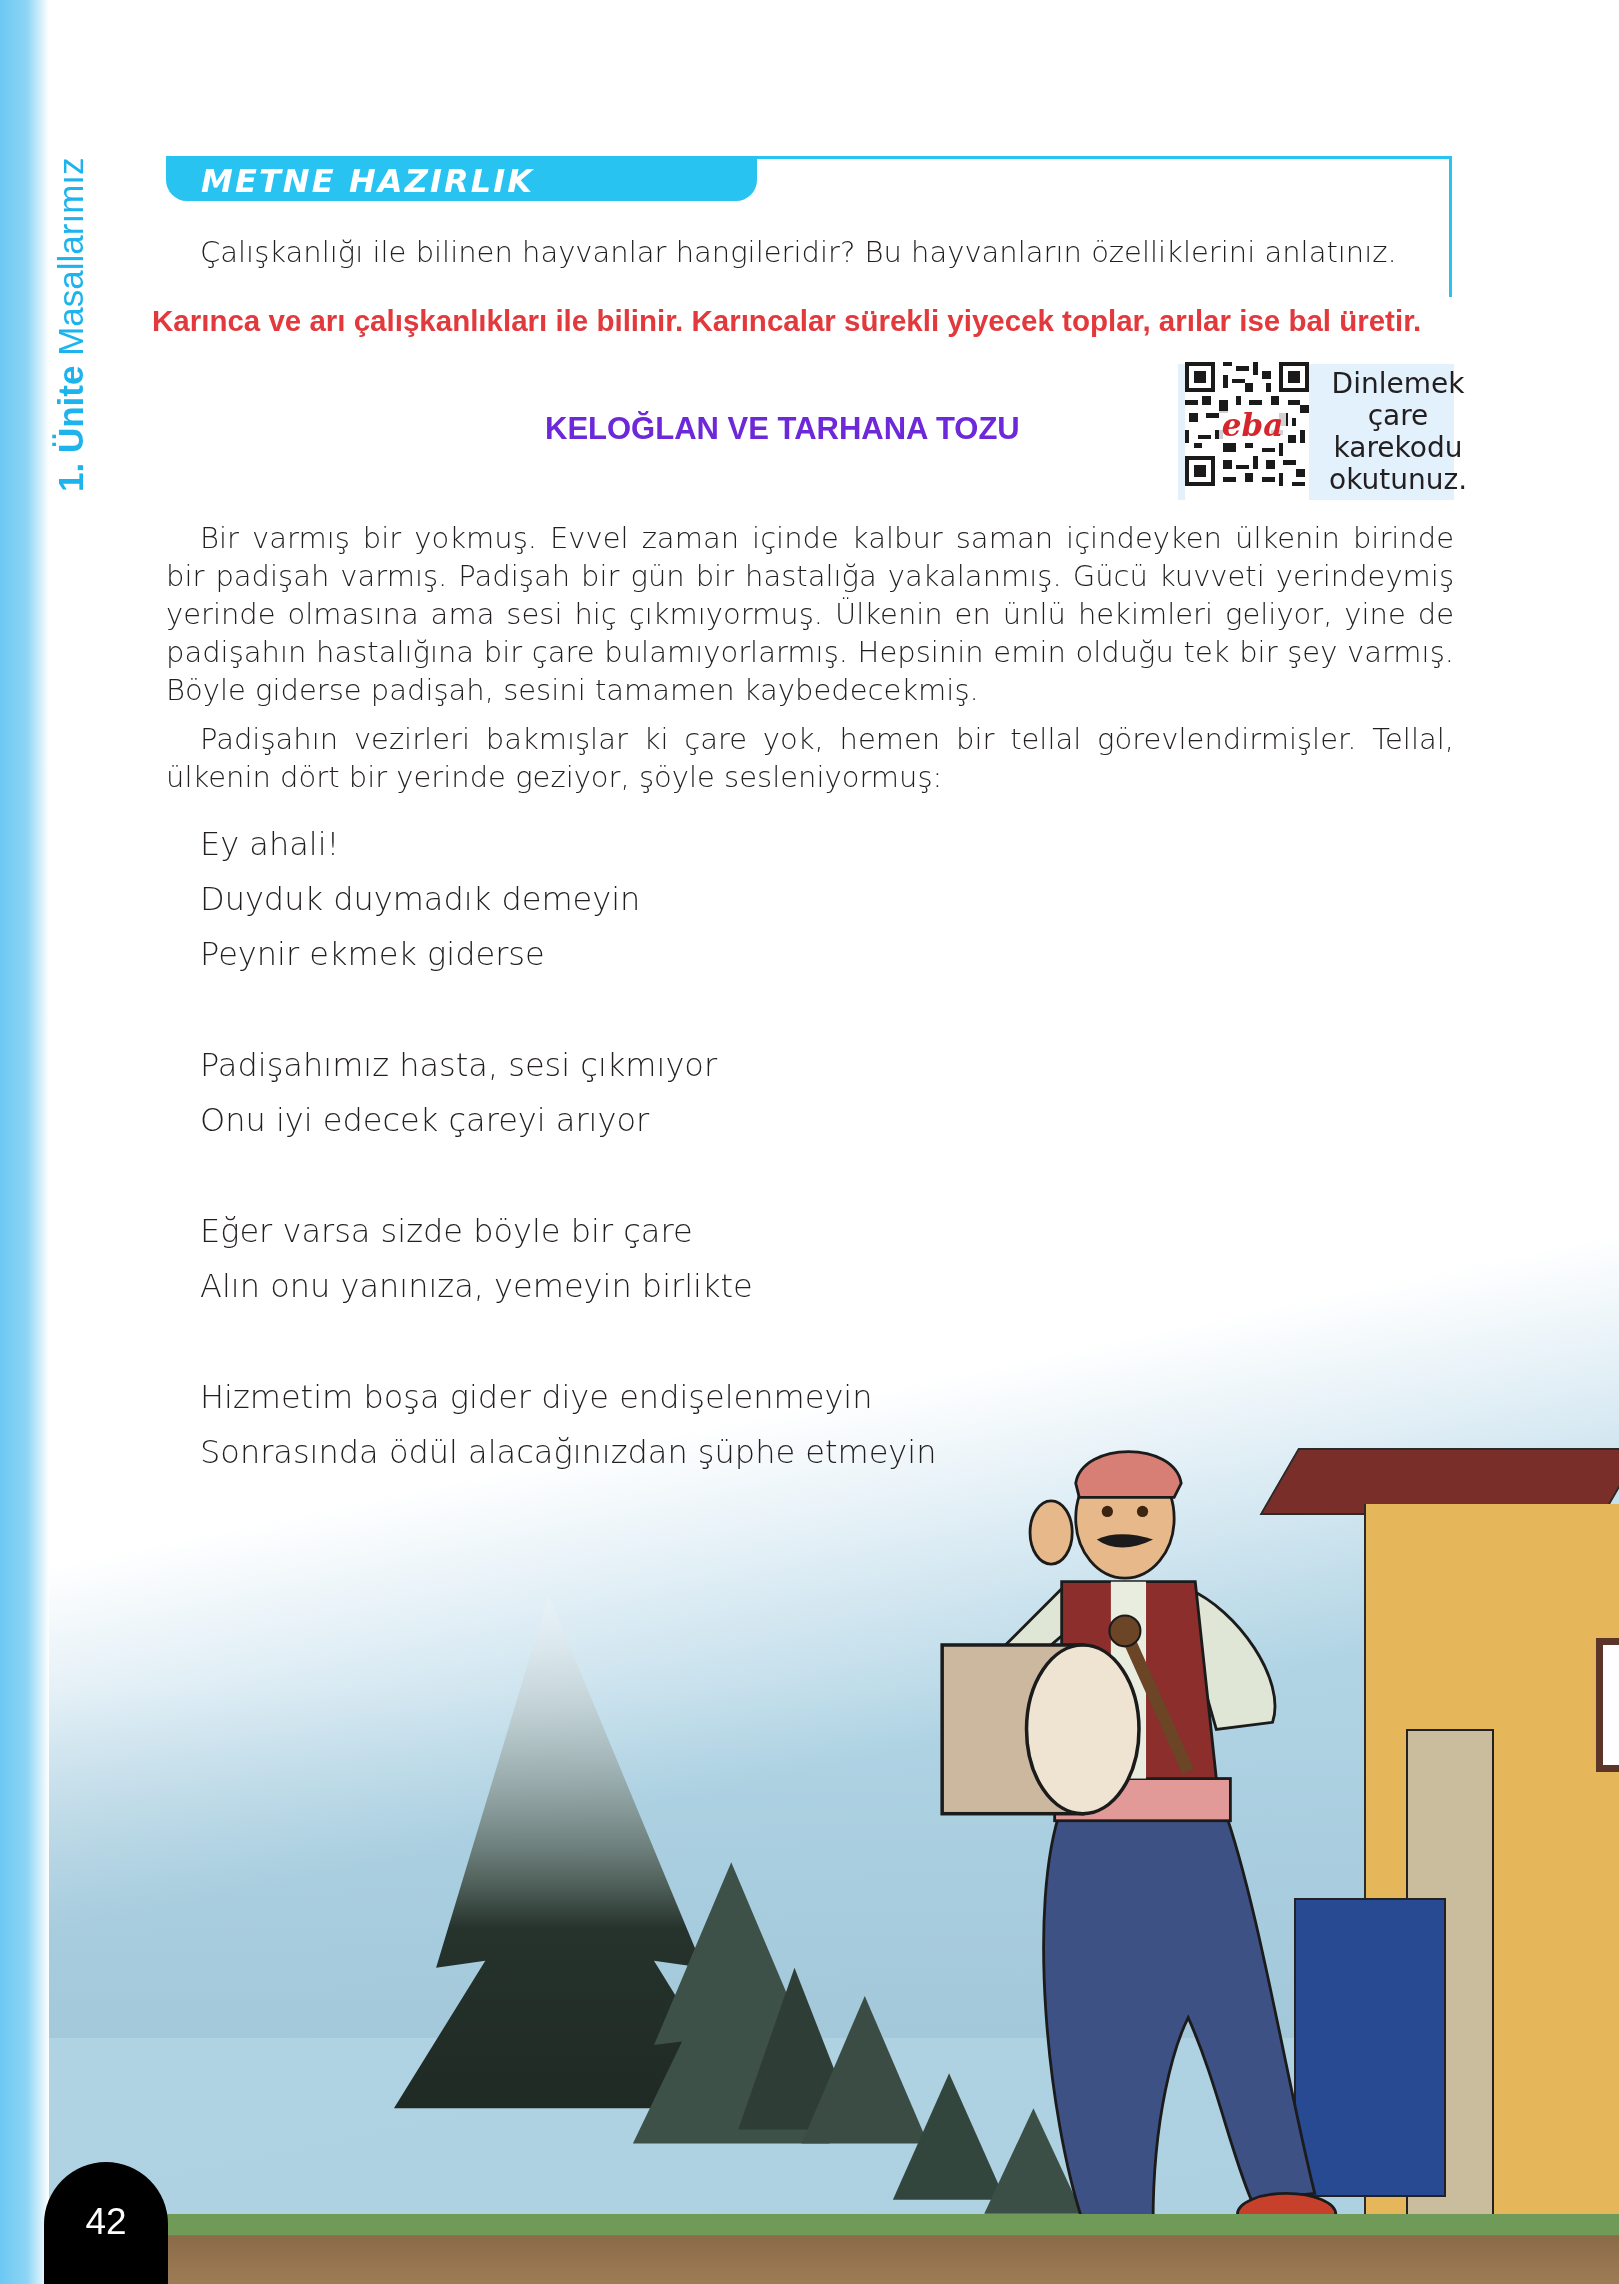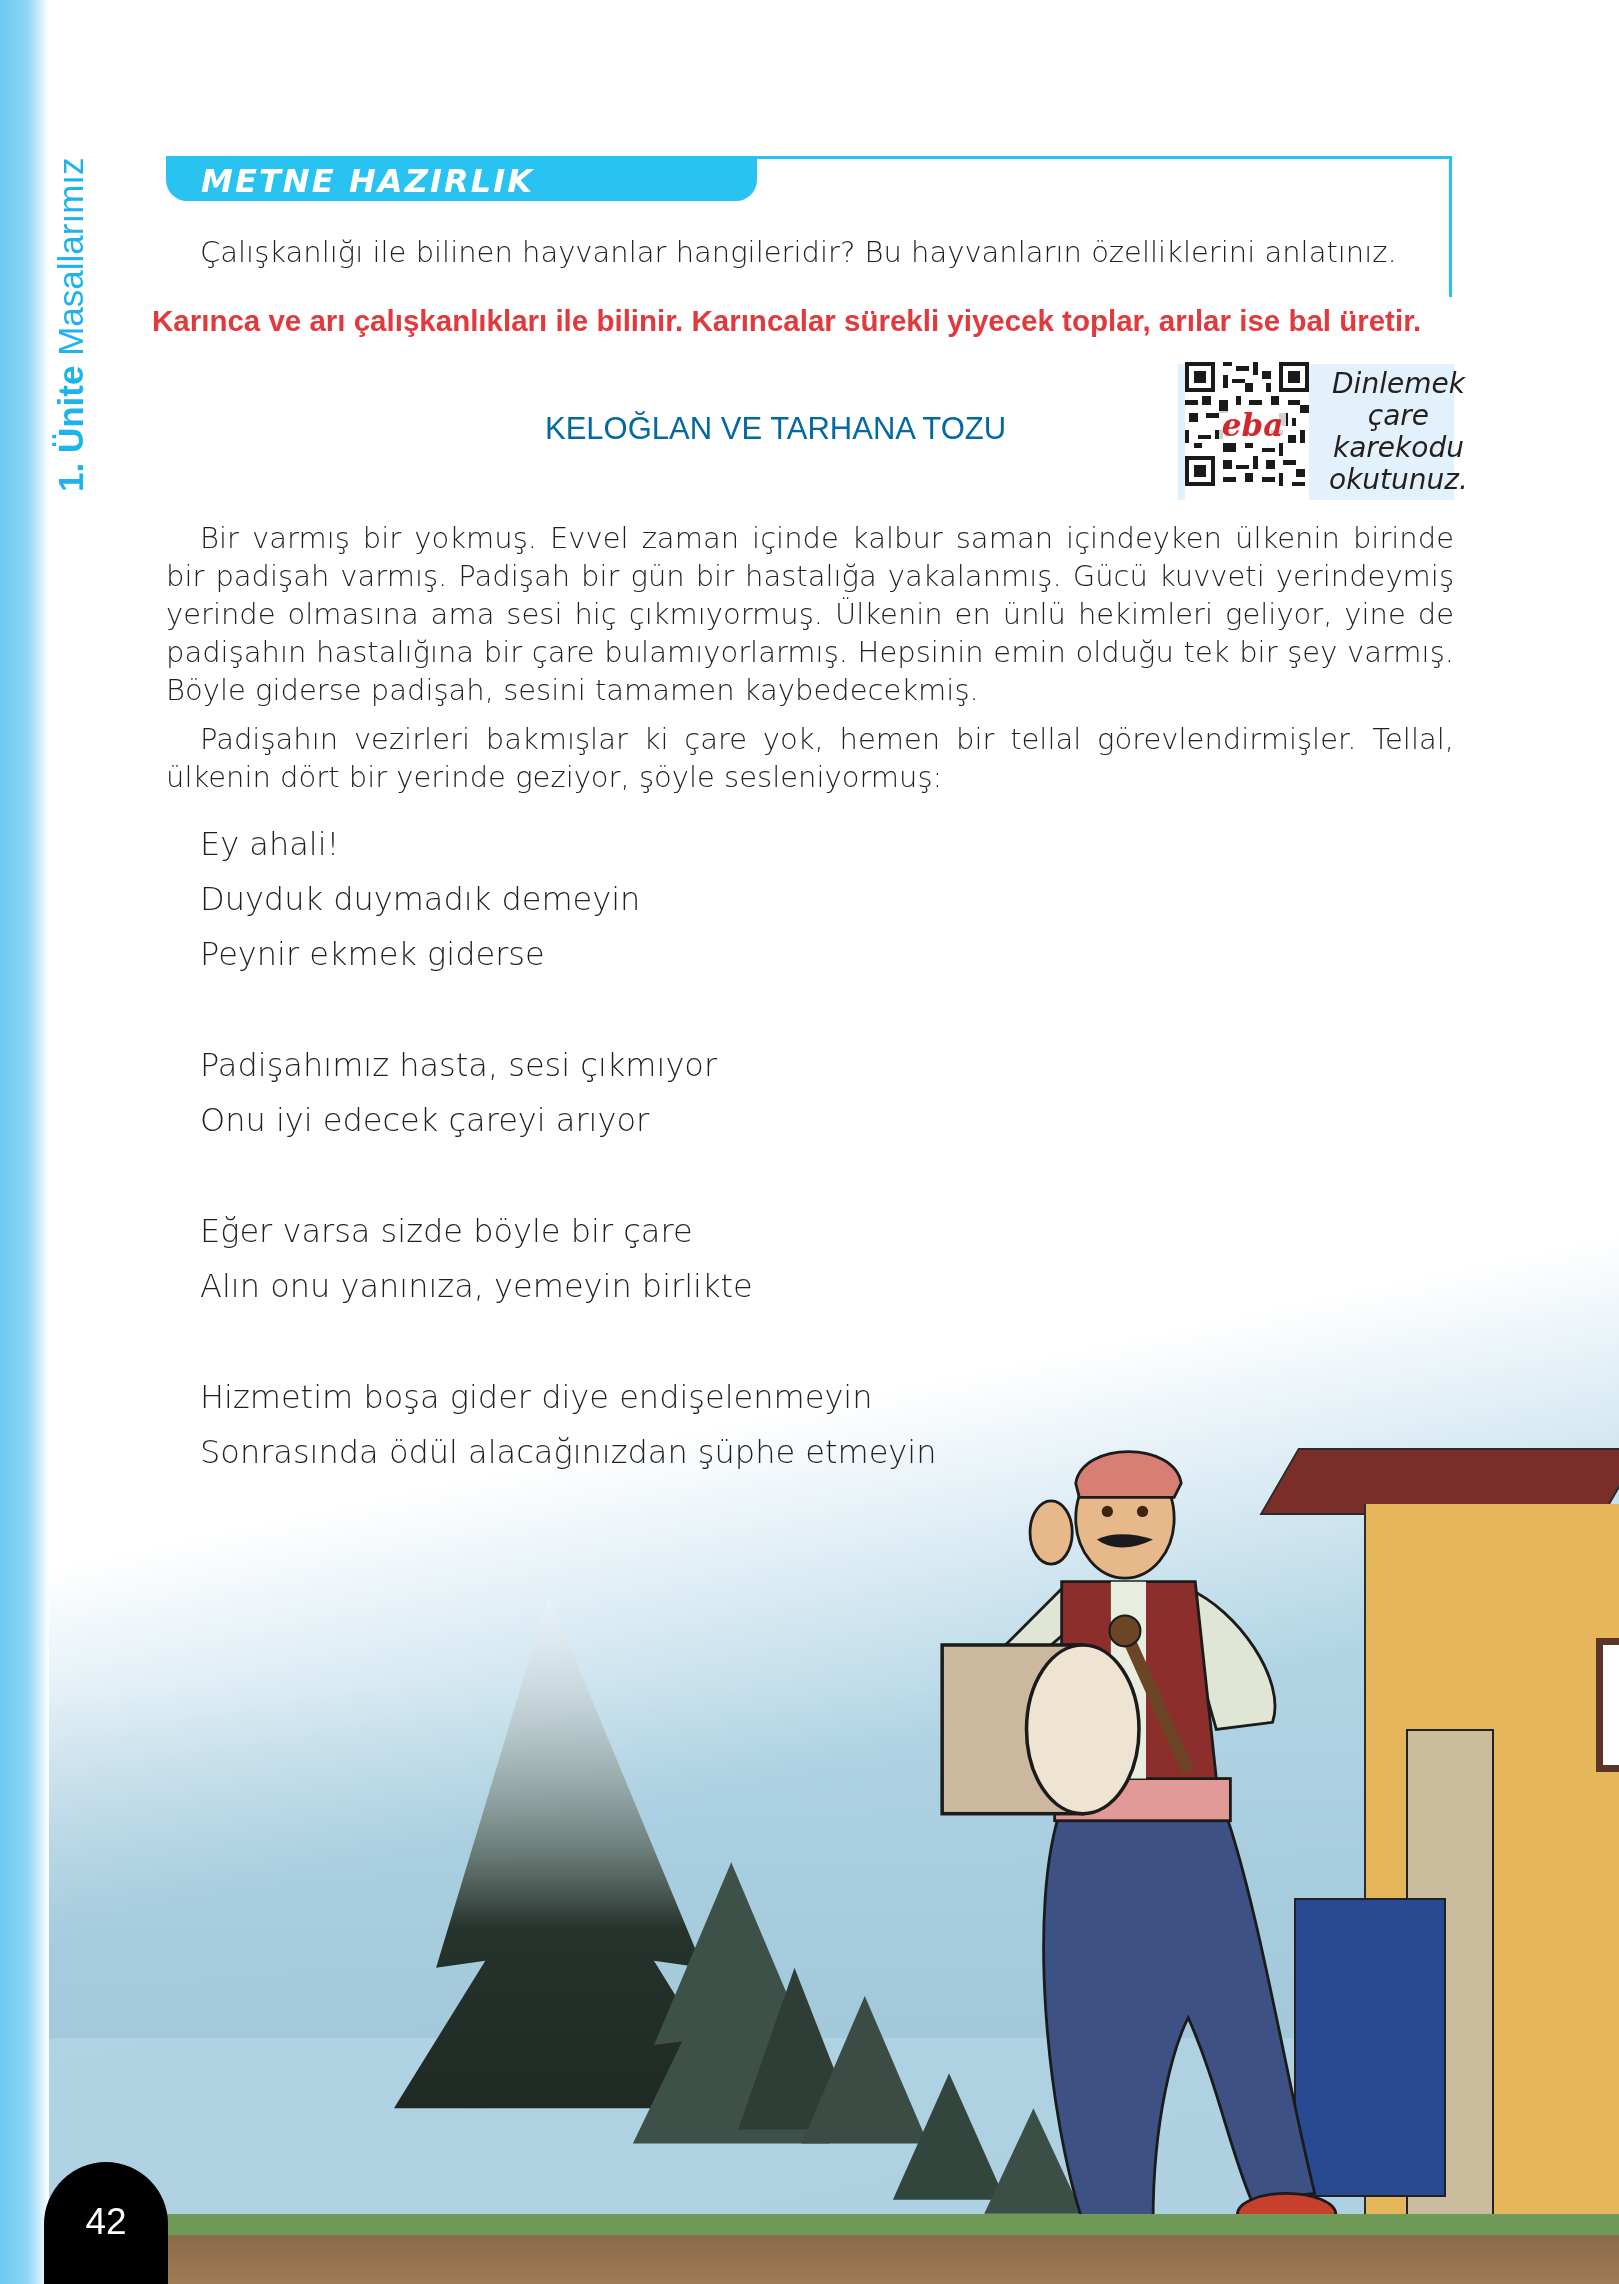--- a/index.html
+++ b/index.html
@@ -47,38 +47,38 @@
     position:absolute; left:200px; top:235px; font-size:29px; color:#231f20;
     font-family:"DejaVu Sans", sans-serif; font-weight:300; white-space:nowrap;
   }
   .answer {
     position:absolute; left:152px; top:304px; font-size:29.5px; color:#e2393d;
     font-family:"Liberation Sans", sans-serif; font-weight:bold; white-space:nowrap;
   }
 
   
   .story-title {
-    position:absolute; left:545px; top:411px; font-size:31px; font-weight:normal;
-    font-family:"Liberation Sans", sans-serif; color:#0369a1; white-space:nowrap;
+    position:absolute; left:545px; top:411px; font-size:31px; font-weight:bold;
+    font-family:"Liberation Sans", sans-serif; color:#6d28d9; white-space:nowrap;
   }
   .qr-card {
     position:absolute; left:1178px; top:364px; width:276px; height:136px;
     background:#e2f1fb; display:flex; align-items:center;
   }
   .qr-code {
     width:124px; height:140px; margin-left:7px; position:relative; background:#fff;
   }
   .qr-code svg { width:124px; height:124px; display:block; }
   .qr-logo {
     position:absolute; left:34px; top:49px; font-size:31px; color:#d4262c;
     font-family:"DejaVu Serif", serif; font-style:italic; font-weight:bold;
     background:rgba(255,255,255,0.8); line-height:28px; padding:0 2.8px;
   }
   .qr-text {
-    flex:1; text-align:center; font-size:28px; line-height:32px; font-style:italic;
+    flex:1; text-align:center; font-size:28px; line-height:32px; 
     font-family:"DejaVu Sans", sans-serif; color:#231f20;padding-left:20px;
   }
   .qr-text div { display:block; }
 
   
   .story {
     position:absolute; left:166px; top:519px; width:1288px;
     font-size:29px; line-height:38px; font-family:"DejaVu Sans", sans-serif;
     color:#231f20; text-align:justify; font-weight:300;
   }

